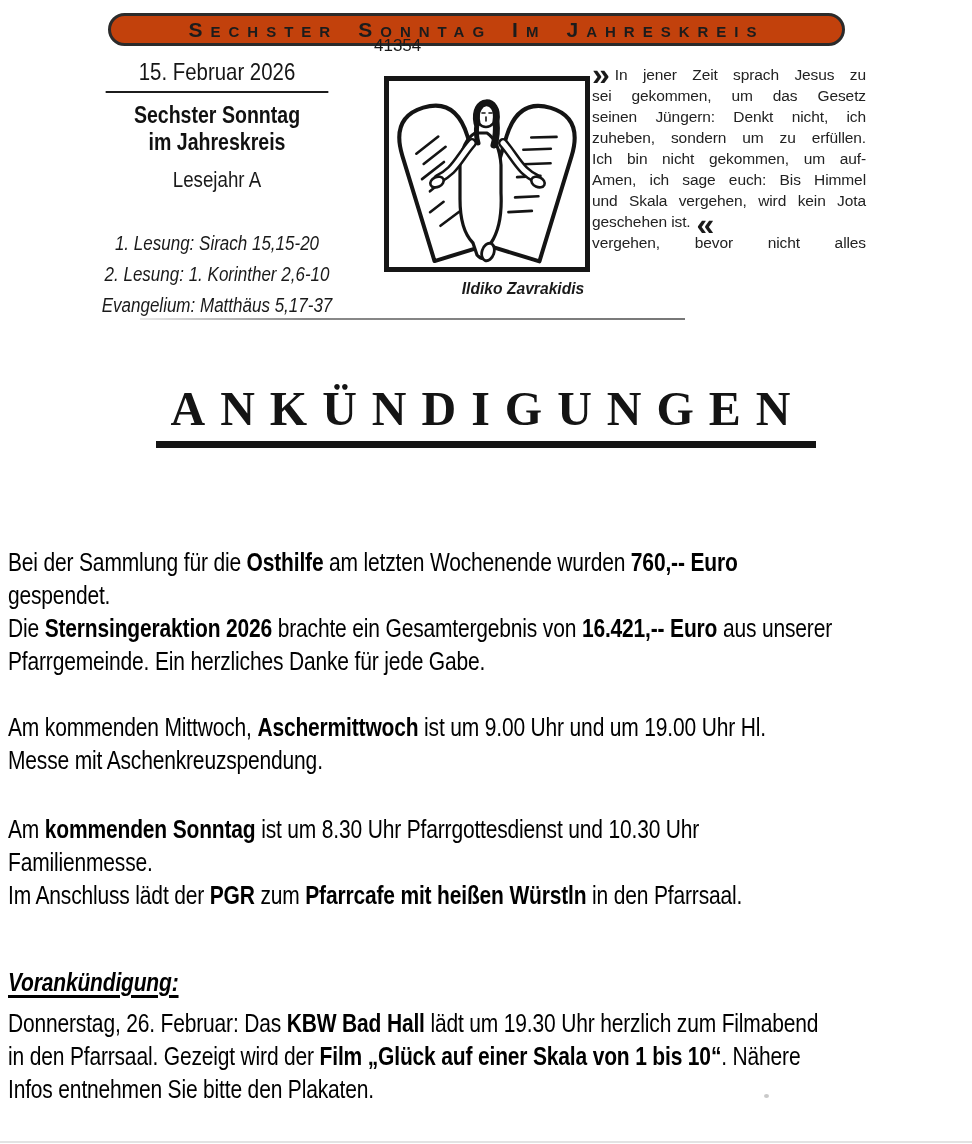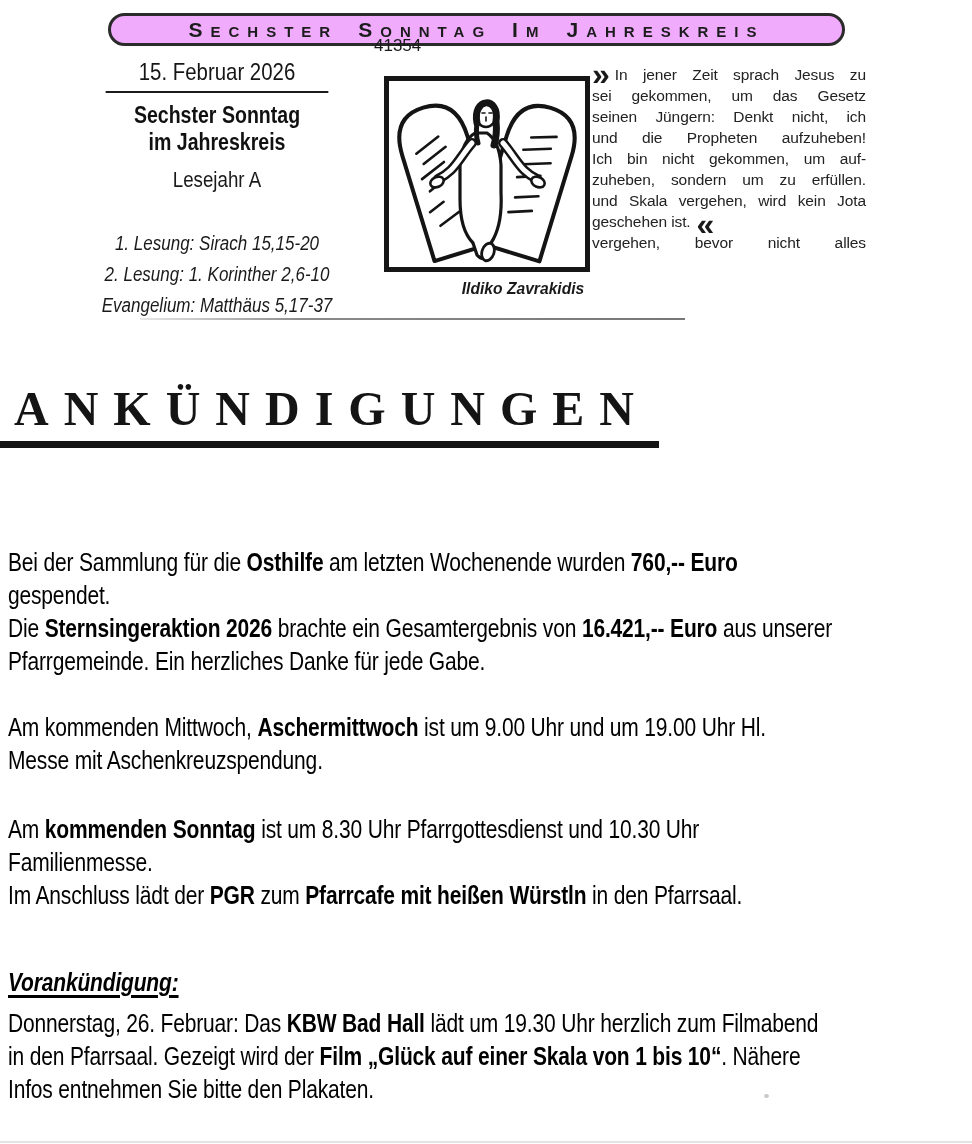--- a/index.html
+++ b/index.html
@@ -5,21 +5,21 @@
   html,body { margin:0; padding:0; background:#fff; }
   .page {
     position:relative; width:972px; height:1144px; background:#fff;
     font-family:"Liberation Sans", sans-serif; color:#111; overflow:hidden;
   }
 
   
   .masthead {
     position:absolute; left:108px; top:13px; width:737px; height:33px;
     box-sizing:border-box; border:3px solid #2b2b2b; border-radius:18px;
-    background:#f0abfc; display:flex; align-items:center; justify-content:center;text-align:center;
+    background:#c2410c; display:flex; align-items:center; justify-content:center;text-align:center;
   }
   .masthead .word { font-weight:700; letter-spacing:8px; font-size:15px; color:#1c1c1c; margin:0 10px; white-space:nowrap; }
   .masthead .cap { font-size:21px; }
 
   
   .leftcol { position:absolute; left:57px; top:58px; width:320px; text-align:center;
              transform:scaleX(0.85); transform-origin:center top; }
   .date { font-size:24px; color:#161616; }
   .date-rule { width:262px; margin:5px auto 9px; border-top:2.5px solid #1c1c1c; height:0; }
   .feast { font-weight:700; font-size:23px; line-height:27px; color:#111; }
@@ -42,21 +42,21 @@
   .qline { text-align:justify; text-align-last:justify; }
   .qline.last { text-align:justify; text-align-last:left; }
   .qmark-close { font-size:32px; font-weight:700; line-height:0; vertical-align:-8px;
                  margin-left:6px; letter-spacing:-2px; color:#1a1a1a; }
 
   
   .scan-streak { position:absolute; left:140px; top:318px; width:545px; height:2px;
                  background:linear-gradient(to right, #e8e8e8, #8a8a8a 30%, #777); }
 
   
-  .ank-title { position:absolute; left:0; top:384px; width:100%; }
+  .ank-title { position:absolute; left:0; top:384px; width:100%; text-align:center; }
   .ank-title .inner {
     display:inline-block; font-family:"Liberation Serif", serif; font-weight:700;
     font-size:48px; letter-spacing:15px; color:#141414;
     border-bottom:7px solid #141414; padding:0 10px 7px 14px; line-height:1.05;
   }
 
   
   .body { position:absolute; left:8px; top:546px; width:1140px;
           transform:scaleX(0.84); transform-origin:0 0;
           font-size:25px; line-height:33px; letter-spacing:-0.2px; color:#000; }
@@ -144,23 +144,23 @@
       </g>
     </svg>
   </div>
   <div class="img-caption">Ildiko Zavrakidis</div>
 
   <div class="quote">
       <span class="qmark-open">»</span>
       <div class="qline">In jener Zeit sprach Jesus zu</div>
       <div class="qline">sei gekommen, um das Gesetz</div>
       <div class="qline">seinen Jüngern: Denkt nicht, ich</div>
-      <div class="qline">und die Propheten aufzuheben!</div>
+      <div class="qline">zuheben, sondern um zu erfüllen.</div>
       <div class="qline">Ich bin nicht gekommen, um auf-</div>
-      <div class="qline">zuheben, sondern um zu erfüllen.</div>
+      <div class="qline">Amen, ich sage euch: Bis Himmel</div>
       <div class="qline">und Skala vergehen, wird kein Jota</div>
       <div class="qline last">geschehen ist.<span class="qmark-close">«</span></div>
       <div class="qline">vergehen, bevor nicht alles</div>
     </div>
 
   <div class="scan-streak"></div>
 
   <div class="ank-title">
     <span class="inner">ANKÜNDIGUNGEN</span>
   </div>

